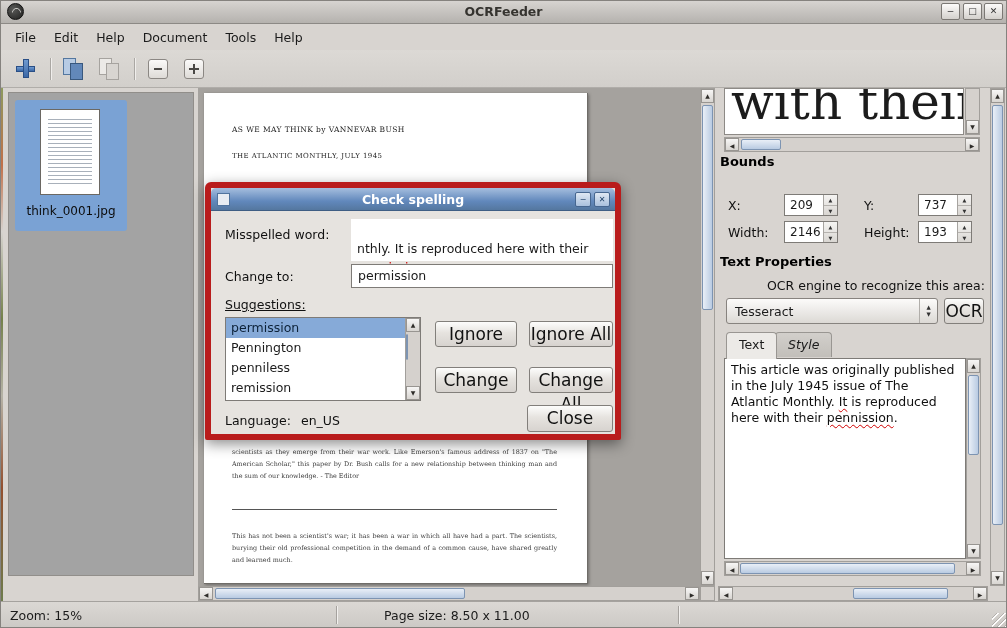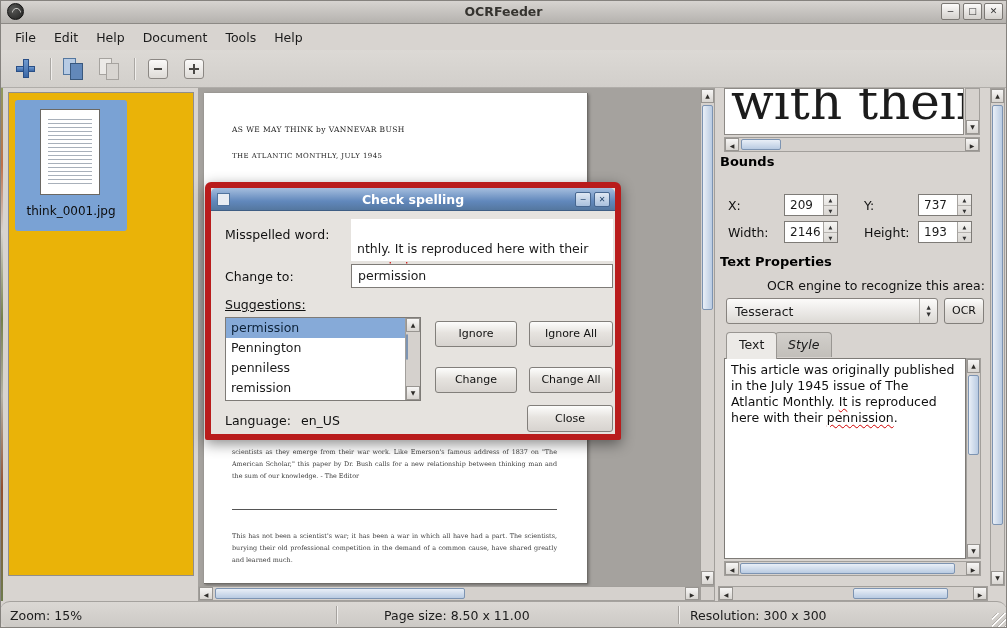--- a/index.html
+++ b/index.html
@@ -36,21 +36,21 @@
 .page-front{position:absolute;left:10px;top:8px;width:13px;height:17px;background:#6288ba;border:1px solid #39587e;}
 .gray .page-back{background:#eceae7;border-color:#a6a39f;}
 .gray .page-front{background:#d8d5d1;border-color:#a6a39f;}
 .boxicon{position:absolute;left:4px;top:4px;width:20px;height:20px;border:1px solid #8b8783;border-radius:3px;
   background:linear-gradient(#fbfaf9,#dedbd7);}
 .glyph-minus{position:absolute;left:5px;top:8px;width:8px;height:2px;background:#4a4845;}
 .glyph-plus-h{position:absolute;left:4px;top:8px;width:10px;height:2px;background:#4a4845;}
 .glyph-plus-v{position:absolute;left:8px;top:4px;width:2px;height:10px;background:#4a4845;}
 
 
-#left-panel{position:absolute;left:8px;top:92px;width:186px;height:484px;background:#eab308;border:1px solid #918e8a;}
+#left-panel{position:absolute;left:8px;top:92px;width:186px;height:484px;background:#a3a3a3;border:1px solid #918e8a;}
 #thumb-sel{position:absolute;left:6px;top:7px;width:112px;height:131px;background:#7aa2d4;border-radius:3px;}
 #thumb-page{position:absolute;left:25px;top:9px;width:60px;height:86px;background:#fff;border:1px solid #6b6863;}
 #thumb-lines{position:absolute;inset:9px 7px 7px 7px;
   background:repeating-linear-gradient(#a8b0ba 0 1px,transparent 1px 4px);}
 #thumb-label{position:absolute;left:0;right:0;top:104px;text-align:center;font-size:12px;color:#0c0c0c;}
 
 
 #center{position:absolute;left:198px;top:88px;width:517px;height:513px;}
 #canvas{position:absolute;left:0;top:0;right:15px;bottom:15px;background:#a5a29e;}
 #page{position:absolute;left:6px;top:5px;width:384px;height:491px;background:#fff;
@@ -85,21 +85,21 @@
 .spin{position:absolute;width:54px;height:22px;background:#fff;border:1px solid #7e7b77;display:flex;}
 .spin-val{flex:1;padding:3px 2px 0 5px;font-size:12px;}
 .spin-btns{width:14px;border-left:1px solid #a7a4a0;display:flex;flex-direction:column;background:linear-gradient(#f5f4f2,#d9d6d2);}
 .spin-btns span{flex:1;font-size:5px;line-height:10px;text-align:center;color:#333;}
 .spin-btns span:first-child{border-bottom:1px solid #b5b2ae;}
 .combo{position:absolute;left:8px;top:210px;width:212px;height:26px;border:1px solid #87837f;border-radius:3px;
   background:linear-gradient(#fcfbfa,#dcd9d5);display:flex;align-items:center;padding-left:8px;}
 .combo-arrows{margin-left:auto;width:18px;border-left:1px solid #b1aeaa;align-self:stretch;display:flex;
   flex-direction:column;align-items:center;justify-content:center;font-size:5.5px;color:#333;line-height:7px;}
 .gtkbtn{background:linear-gradient(#fdfdfc,#e6e3df 45%,#d7d3cf);border:1px solid #827f7b;border-radius:3px;
-  text-align:center;color:#111;font-size:11px;}
+  text-align:center;color:#111;font-size:17px;}
 #ocr-btn{position:absolute;left:226px;top:210px;width:40px;height:26px;line-height:24px;}
 .tab{position:absolute;top:244px;height:25px;padding:4px 12px 0;border:1px solid #999692;border-bottom:none;
   border-radius:4px 4px 0 0;background:linear-gradient(#d2cfcb,#c2bfba);}
 #tab-text{left:8px;background:#eceae7;z-index:2;height:27px;}
 #tab-style{left:57px;font-style:italic;}
 #textarea{position:absolute;left:6px;top:270px;width:242px;height:201px;background:#fff;border:1px solid #7e7b77;
   padding:3px 6px;line-height:1.28;color:#101010;overflow:hidden;}
 .squiggle{text-decoration:underline wavy #cf0000 1px;text-underline-offset:2px;}
 
 
@@ -119,21 +119,21 @@
 #change-entry{position:absolute;left:140px;top:53px;width:262px;height:24px;background:#fff;border:1px solid #7e7b77;padding:3px 6px;}
 #sugg-list{position:absolute;left:14px;top:106px;width:196px;height:84px;background:#fff;border:1px solid #7e7b77;display:flex;}
 #sugg-rows{flex:1;overflow:hidden;}
 .sugg-row{height:20px;padding:2px 5px;}
 .sugg-row.selected{background:#86aad8;color:#0d2238;}
 #sugg-vs{width:15px;border-left:1px solid #a29f9b;background:#d5d1cd;display:flex;flex-direction:column;}
 .dlg-btn{position:absolute;height:26px;}
 
 
 #statusbar{position:absolute;left:0;bottom:0;width:100%;height:27px;
-  background:linear-gradient(#dbd8d4,#ccc9c5);border-top:1px solid #a5a29e;display:flex;align-items:center;border-radius:10px;}
+  background:linear-gradient(#dbd8d4,#ccc9c5);border-top:1px solid #a5a29e;display:flex;align-items:center;}
 #sb-zoom{width:336px;padding-left:10px;}
 .sb-sep{width:2px;height:18px;border-left:1px solid #a5a29e;border-right:1px solid #f2f0ee;}
 #sb-page{width:340px;padding-left:46px;}
 #sb-res{flex:1;padding-left:10px;}
 #grip{position:absolute;right:1px;bottom:1px;width:14px;height:14px;
   background:repeating-linear-gradient(135deg,transparent 0 3px,#b3b0ac 3px 4px,#fdfcfb 4px 5px);}
 </style>
 </head>
 <body>
 
@@ -360,15 +360,14 @@
     <span class="dlg-label" style="left:90px;top:202px;">en_US</span>
     <div class="gtkbtn dlg-btn" style="left:316px;top:194px;width:86px;height:27px;line-height:25px;">Close</div>
   </div>
 </div>
 
 <div id="statusbar">
   <div id="sb-zoom">Zoom: 15%</div>
   <div class="sb-sep"></div>
   <div id="sb-page">Page size: 8.50 x 11.00</div>
   <div class="sb-sep"></div>
-  <div id="sb-res">Resolution: 300 x 300</div>
   <div id="grip"></div>
 </div>
 
 </body></html>

